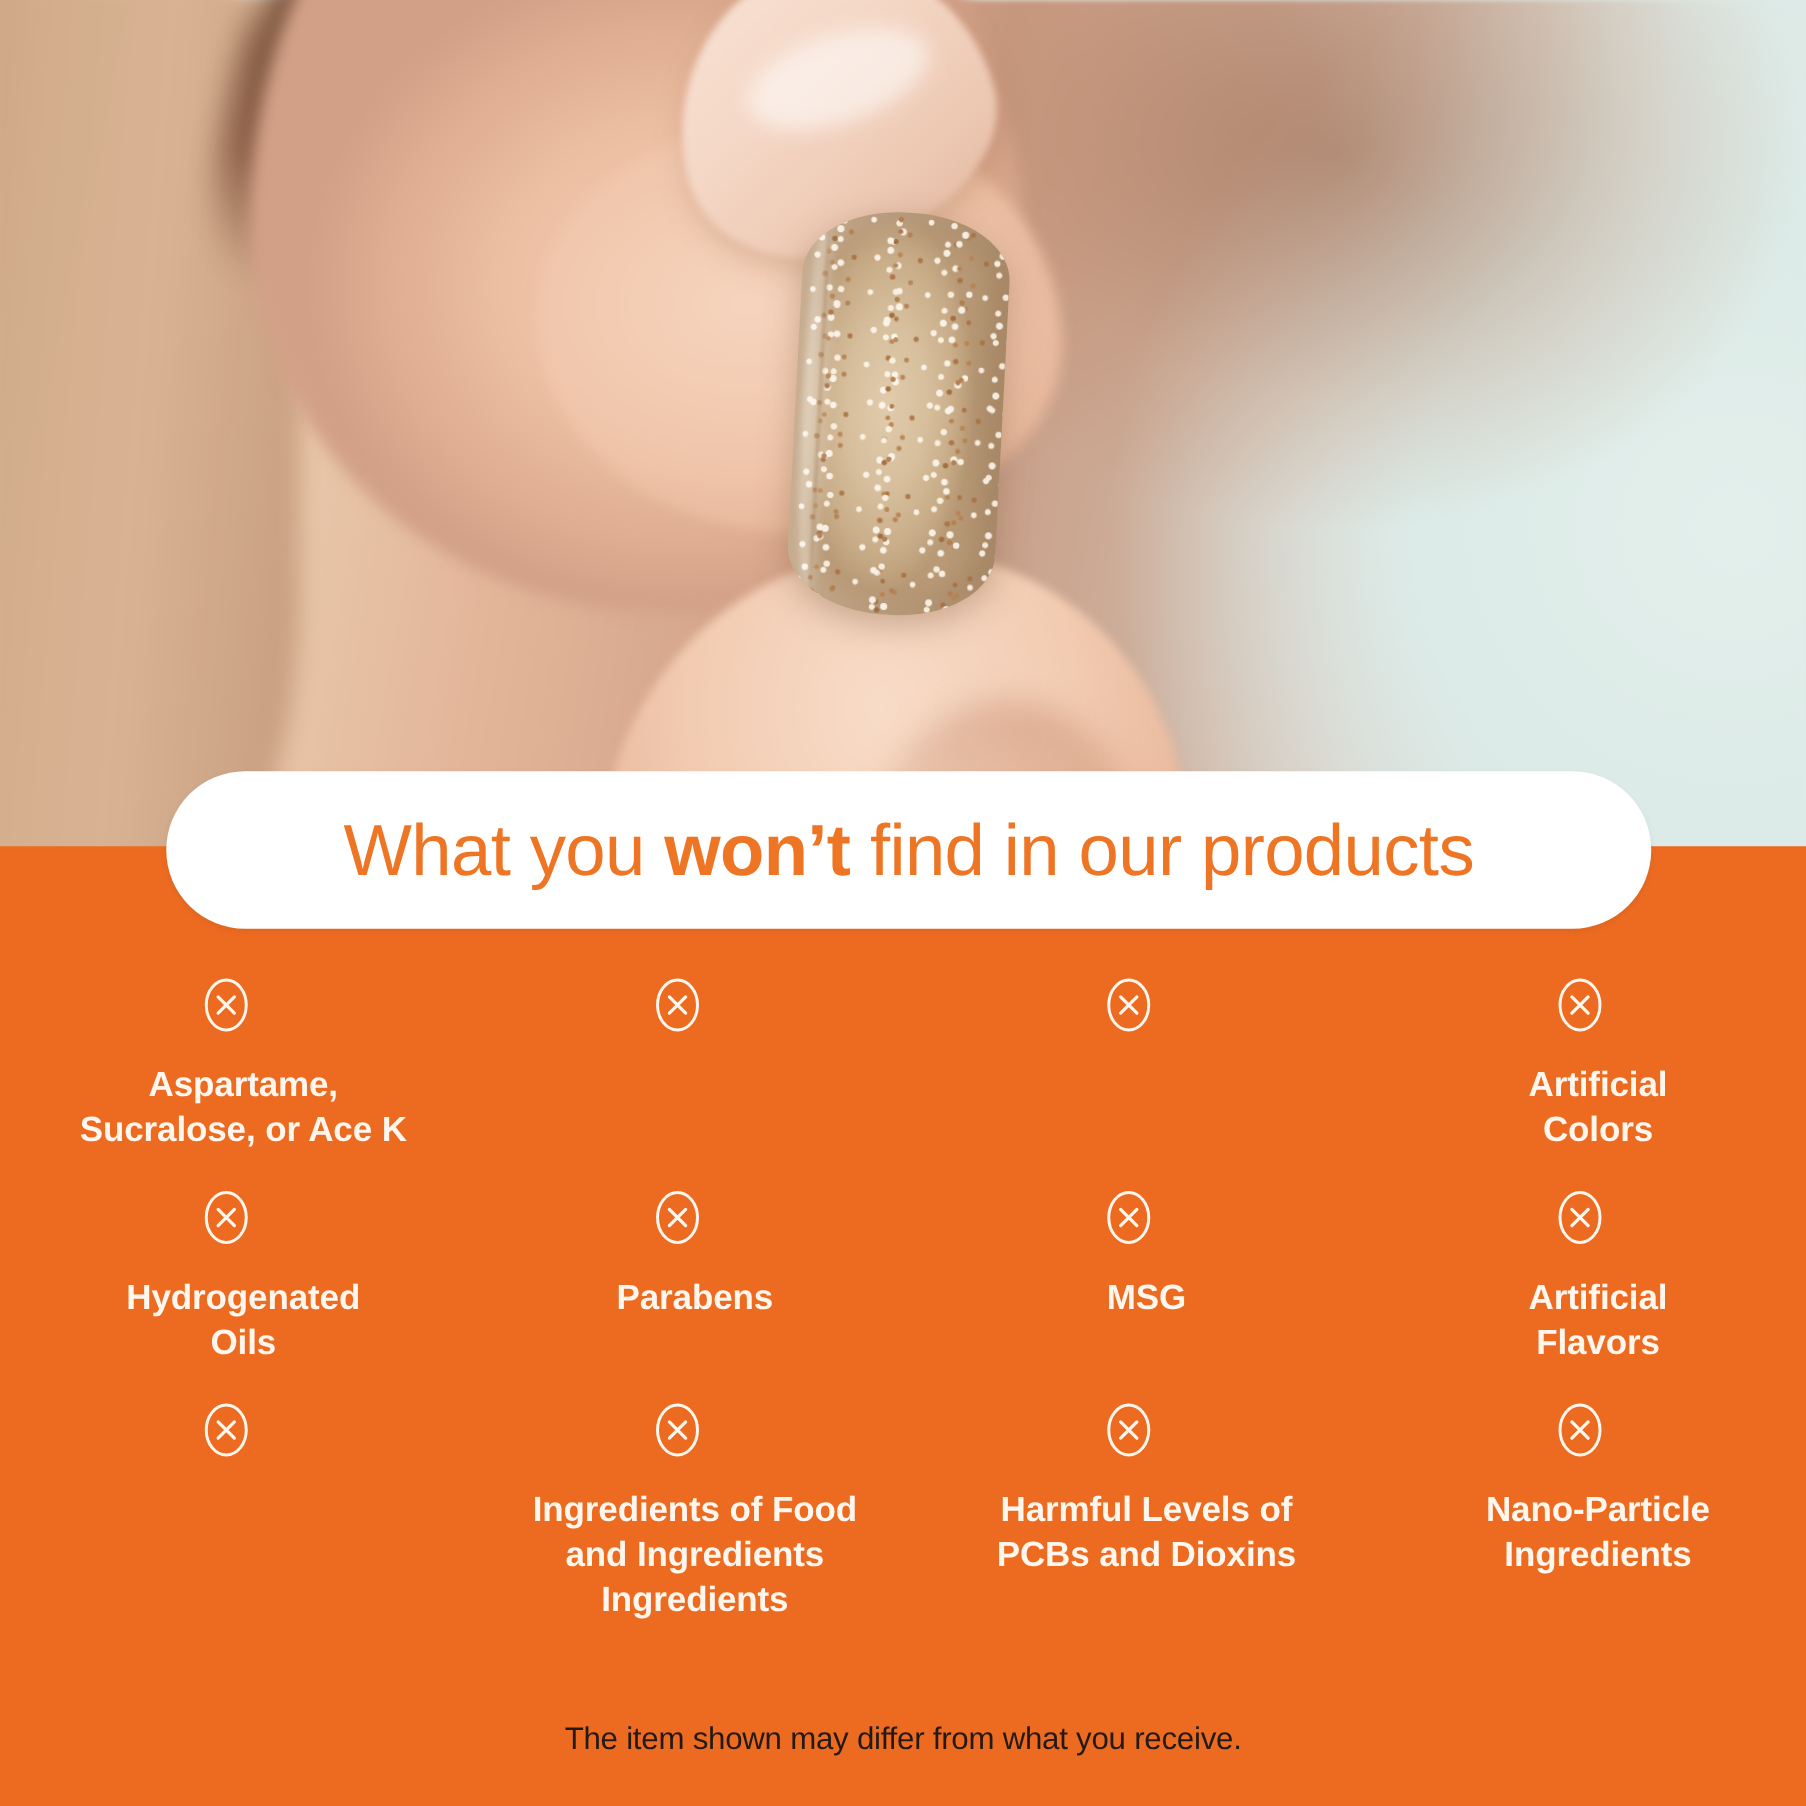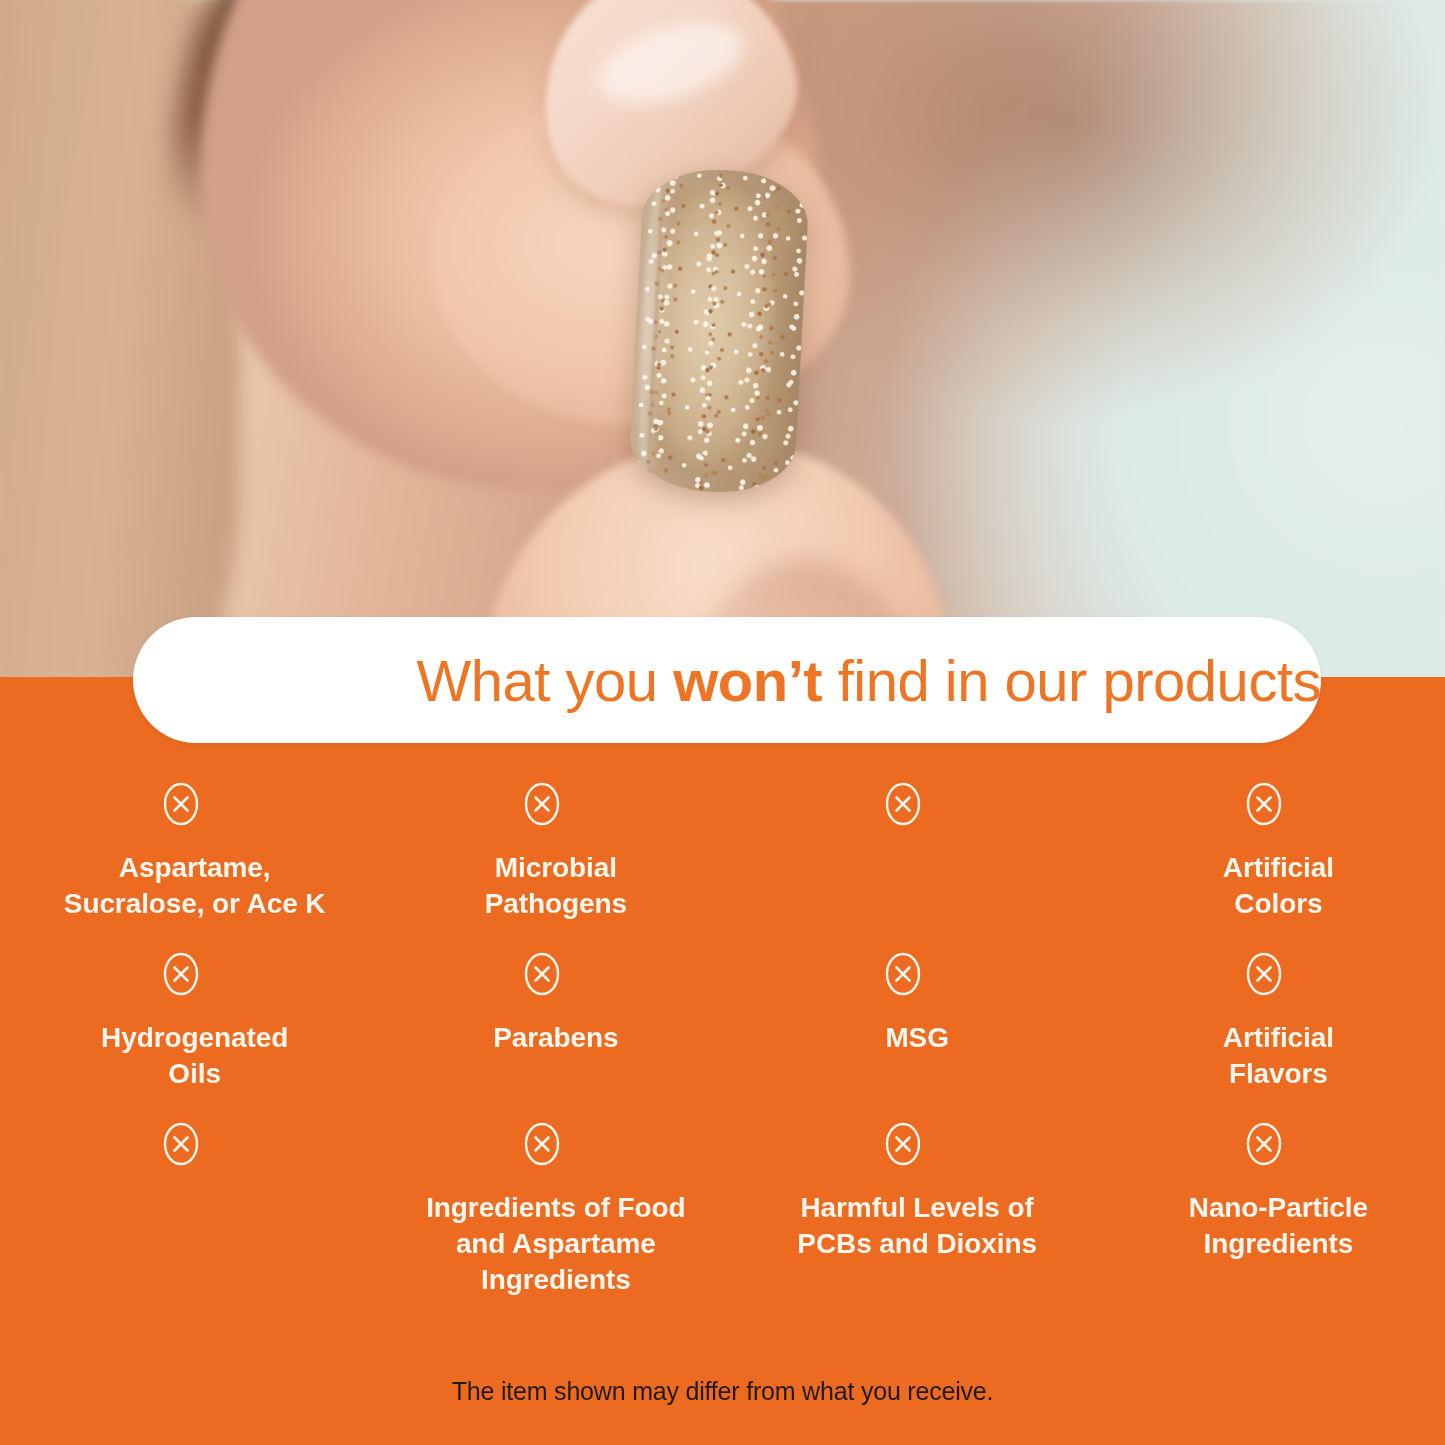--- a/index.html
+++ b/index.html
@@ -195,21 +195,21 @@
   .headline-pill {
     position: absolute;
     left: 133px;
     top: 617px;
     width: 1188px;
     height: 126px;
     background: #ffffff;
     border-radius: 63px;
     display: flex;
     align-items: center;
-    justify-content: flex-end;
+    justify-content: center;
     box-shadow: 0 2px 6px rgba(0,0,0,.06);
     z-index: 5;
   }
   .headline {
     font-size: 58px;
     letter-spacing: -0.5px;
     color: #EE7524;
     white-space: nowrap;
     font-weight: 400;
   }
@@ -317,21 +317,20 @@
             </span>
             <div class="cell-label"><span>Aspartame,</span><br><span>Sucralose, or Ace K</span></div>
           </div>
           <div class="cell">
             <span class="x-icon">
               <svg width="44" height="44" viewBox="0 0 44 44" aria-hidden="true">
                 <ellipse cx="22" cy="22" rx="16" ry="20" fill="none" stroke="#FFF6EE" stroke-width="2.4"></ellipse>
                 <path d="M15.5 15.5 L28.5 28.5 M28.5 15.5 L15.5 28.5" fill="none" stroke="#FFF6EE" stroke-width="2.6" stroke-linecap="round"></path>
               </svg>
             </span>
-            <div class="cell-label"><span>Microbial</span><br><span>Pathogens</span></div>
           </div>
           <div class="cell">
             <span class="x-icon">
               <svg width="44" height="44" viewBox="0 0 44 44" aria-hidden="true">
                 <ellipse cx="22" cy="22" rx="16" ry="20" fill="none" stroke="#FFF6EE" stroke-width="2.4"></ellipse>
                 <path d="M15.5 15.5 L28.5 28.5 M28.5 15.5 L15.5 28.5" fill="none" stroke="#FFF6EE" stroke-width="2.6" stroke-linecap="round"></path>
               </svg>
             </span>
           </div>
           <div class="cell">
@@ -391,21 +390,21 @@
               </svg>
             </span>
           </div>
           <div class="cell">
             <span class="x-icon">
               <svg width="44" height="44" viewBox="0 0 44 44" aria-hidden="true">
                 <ellipse cx="22" cy="22" rx="16" ry="20" fill="none" stroke="#FFF6EE" stroke-width="2.4"></ellipse>
                 <path d="M15.5 15.5 L28.5 28.5 M28.5 15.5 L15.5 28.5" fill="none" stroke="#FFF6EE" stroke-width="2.6" stroke-linecap="round"></path>
               </svg>
             </span>
-            <div class="cell-label"><span>Ingredients of Food</span><br><span>and Aspartame</span><br><span>Ingredients</span></div>
+            <div class="cell-label"><span>Ingredients of Food</span><br><span>and Ingredients</span><br><span>Ingredients</span></div>
           </div>
           <div class="cell">
             <span class="x-icon">
               <svg width="44" height="44" viewBox="0 0 44 44" aria-hidden="true">
                 <ellipse cx="22" cy="22" rx="16" ry="20" fill="none" stroke="#FFF6EE" stroke-width="2.4"></ellipse>
                 <path d="M15.5 15.5 L28.5 28.5 M28.5 15.5 L15.5 28.5" fill="none" stroke="#FFF6EE" stroke-width="2.6" stroke-linecap="round"></path>
               </svg>
             </span>
             <div class="cell-label"><span>Harmful Levels of</span><br><span>PCBs and Dioxins</span></div>
           </div>

